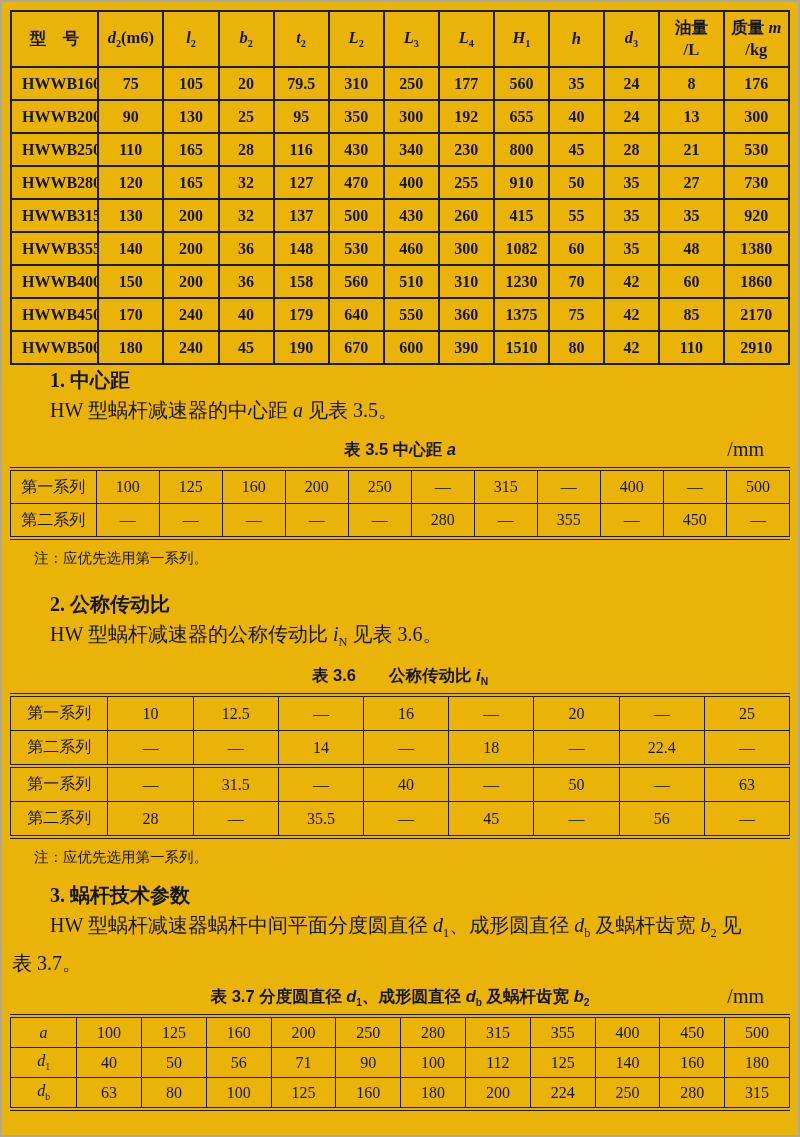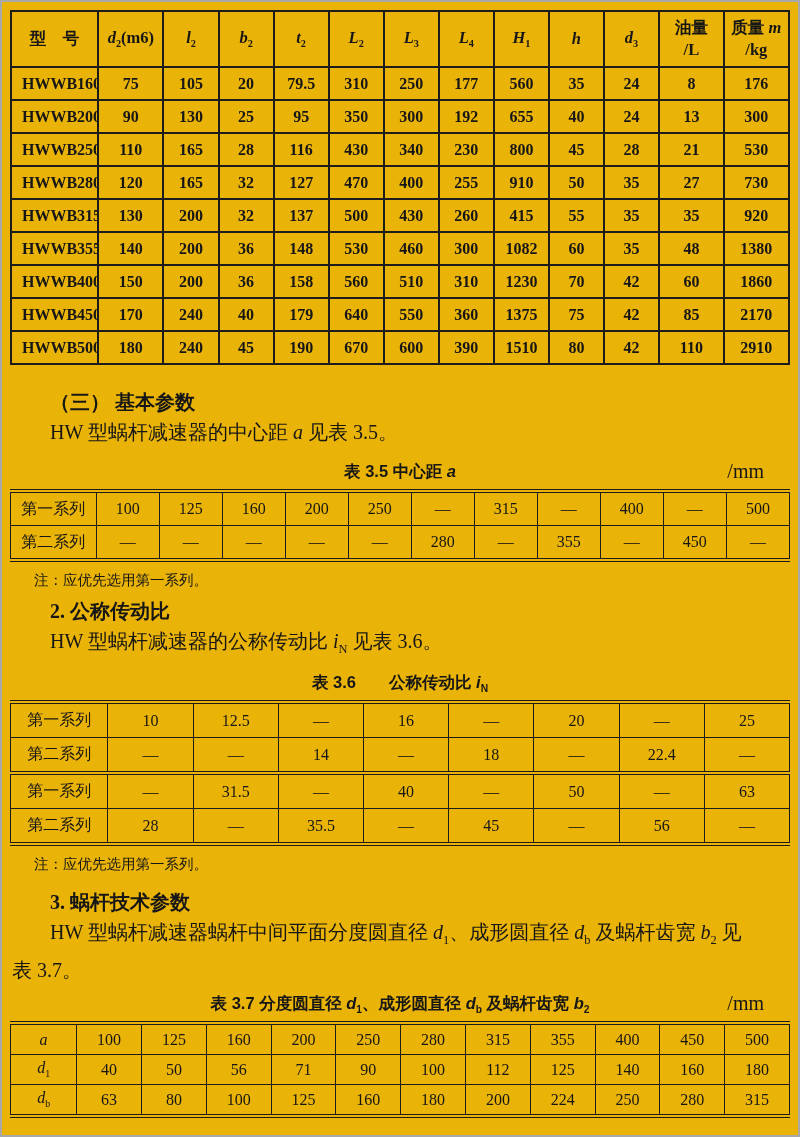--- a/index.html
+++ b/index.html
@@ -71,21 +71,21 @@
     font-family:"Liberation Serif","DejaVu Serif",serif;
     font-weight:normal;font-size:20px;
   }
   .note{
     font-size:14.5px;
     padding-left:24px;
     height:18px;line-height:18px;
     margin-top:9px;
   }
   .mt10{margin-top:14px;} .mt8{margin-top:8px;} .mt6{margin-top:8px;}
-  .mt16{margin-top:7px;} .mt14{margin-top:14px;}
+  .mt16{margin-top:22px;} .mt14{margin-top:14px;}
 </style>
 </head>
 <body>
 
 <div class="page">
 
   <table class="dt t1">
       <colgroup>
         <col class="c0">
         <col class="c1">
@@ -250,21 +250,21 @@
           <td>390</td>
           <td>1510</td>
           <td>80</td>
           <td>42</td>
           <td>110</td>
           <td>2910</td>
         </tr>
       </tbody>
     </table>
 
-  <div class="para bold mt-t1">（三） 基本参数</div>
+  <div class="para bold">1. 中心距</div>
   <div class="para">HW 型蜗杆减速器的中心距 <i>a</i> 见表 3.5。</div>
 
   <div class="caption-row mt10">
     <span>表 3.5 中心距 <i>a</i></span>
     <span class="unit">/mm</span>
   </div>
   <table class="dt rt t35 mt6">
       <colgroup>
         <col class="c0">
         <col class="c1">

